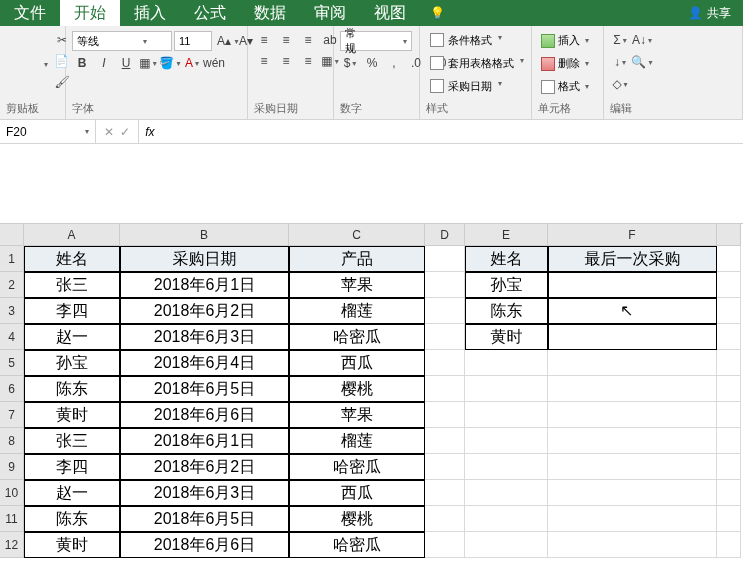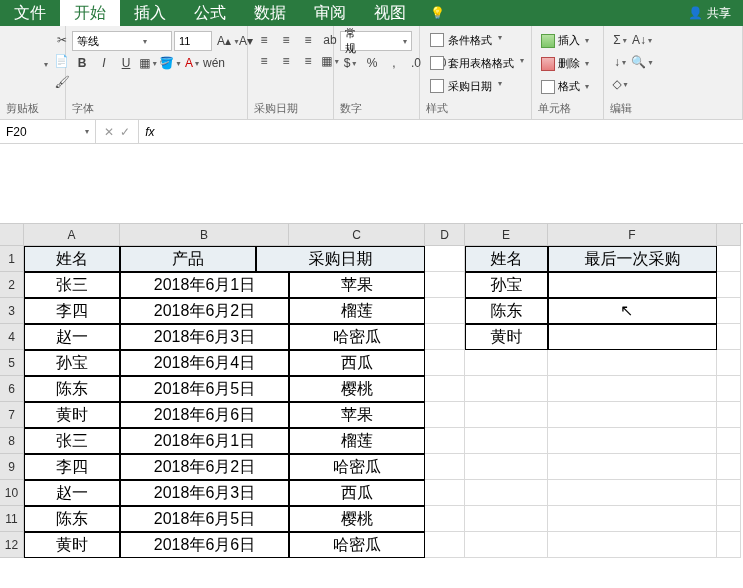--- a/index.html
+++ b/index.html
@@ -245,22 +245,22 @@
         <div class="ch colA">A</div>
         <div class="ch colB">B</div>
         <div class="ch colC">C</div>
         <div class="ch colD">D</div>
         <div class="ch colE">E</div>
         <div class="ch colF">F</div>
         <div class="ch colG"></div>
       </div>
       <div class="datarow">
         <div class="cell colA hdrcell bordered">姓名</div>
+        <div class="cell colB hdrcell bordered">采购日期</div>
         <div class="cell colC hdrcell bordered">产品</div>
-        <div class="cell colB hdrcell bordered">采购日期</div>
         <div class="cell colD"></div>
         <div class="cell colE hdrcell bordered">姓名</div>
         <div class="cell colF hdrcell bordered">最后一次采购</div>
         <div class="cell colG"></div>
       </div>
       <div class="datarow">
         <div class="cell colA bordered">张三</div>
         <div class="cell colB bordered">2018年6月1日</div>
         <div class="cell colC bordered">苹果</div>
         <div class="cell colD"></div>

